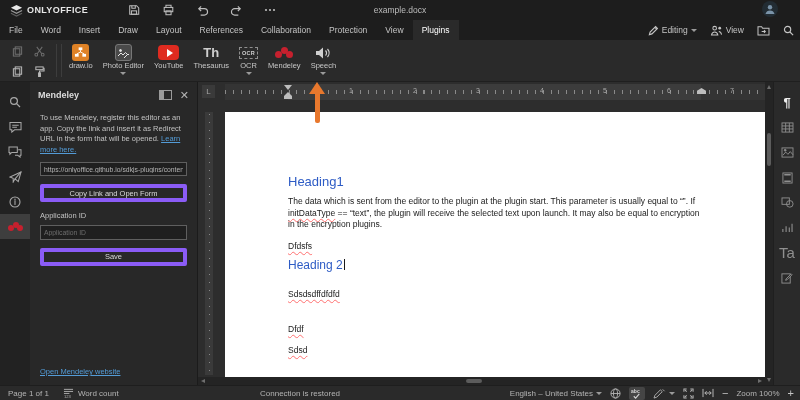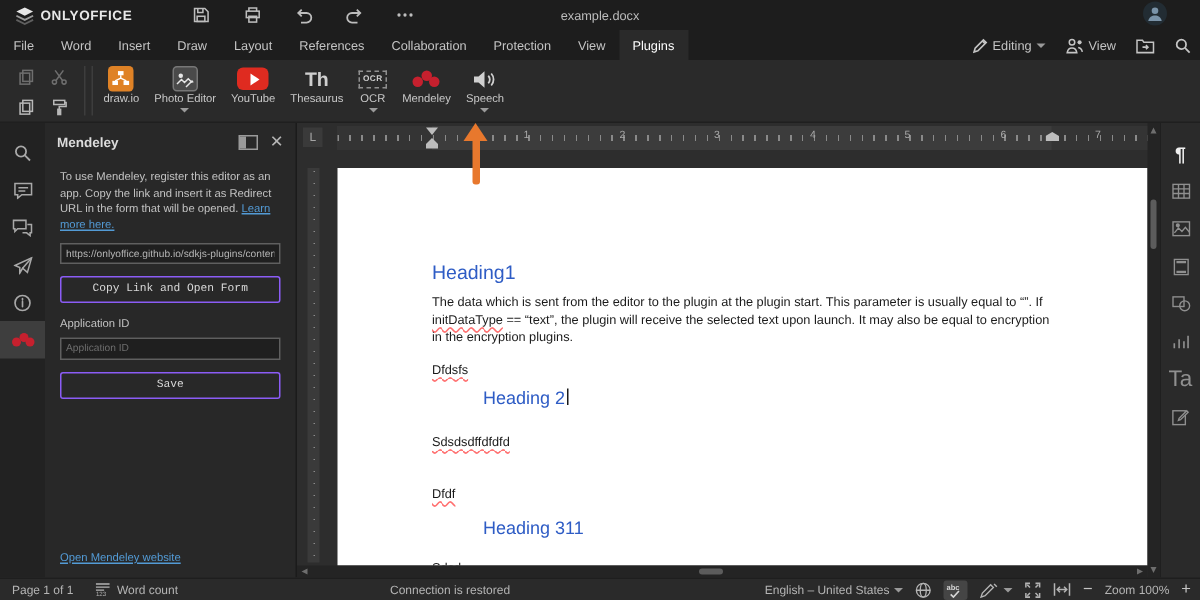--- a/index.html
+++ b/index.html
@@ -55,21 +55,21 @@
   .panel-title { font-size:9px; font-weight:bold; color:#dcdcdc; flex:1; }
   .panel-head-icons { display:flex; align-items:center; gap:8px; }
   .dock-icon { width:13px; height:10px; border:1px solid #9a9a9a; position:relative; cursor:pointer; }
   .dock-icon i { position:absolute; left:0; top:0; bottom:0; width:4px; background:#9a9a9a; }
   .close-x { font-size:11px; color:#b5b5b5; cursor:pointer; line-height:10px; }
   .panel-body { padding:6px 10px 0; font-size:7.5px; line-height:10.5px; color:#c2c2c2; }
   .panel-body p { margin-bottom:7px; }
   .plink { color:#539bd6; text-decoration:underline; cursor:pointer; }
   .pinput { width:100%; height:14px; background:#1f1f1f; border:1px solid #5f5f5f; color:#b5b5b5; font-size:6.8px; padding:0 3px; font-family:"Liberation Sans",sans-serif; margin-bottom:8px; }
   .pinput::placeholder { color:#6d6d6d; }
-  .pbtn { width:100%; height:18px; background:transparent; border:1px solid #8b5cf6; border-radius:2px; color:#d9d9d9; font-size:7.5px; font-family:Liberation Mono, monospace; cursor:pointer; margin-bottom:9px; }
+  .pbtn { width:100%; height:18px; background:transparent; border:4px solid #8b5cf6; border-radius:2px; color:#d9d9d9; font-size:7.5px; font-family:Liberation Sans, sans-serif; cursor:pointer; margin-bottom:9px; }
   .plabel { display:block; margin-bottom:3px; color:#c2c2c2; }
   .panel-bottom-link { position:absolute; left:10px; bottom:9px; font-size:7.5px; }
 
   
   .editor { flex:1; background:#2d2d2d; position:relative; min-width:0; }
   .corner { position:absolute; left:4px; top:3px; width:13px; height:13px; background:#3a3a3a; color:#a5a5a5; font-size:8px; display:flex; align-items:center; justify-content:center; }
   .hruler { position:absolute; left:27px; top:2px; width:540px; height:16px; background:#3c3c3c; }
   .hruler .mzone { position:absolute; top:0; bottom:0; background:#343434; }
   .ticks { position:absolute; left:0; right:0; top:6px; height:4px;
     background:repeating-linear-gradient(to right, #8a8a8a 0 1px, transparent 1px 7.94px); }
@@ -77,21 +77,21 @@
   .ind-top { position:absolute; left:59px; top:1px; width:0; height:0; border-left:4px solid transparent; border-right:4px solid transparent; border-top:5px solid #bdbdbd; }
   .ind-bot { position:absolute; left:59px; top:8px; width:0; height:0; border-left:4px solid transparent; border-right:4px solid transparent; border-bottom:4px solid #bdbdbd; }
   .ind-box { position:absolute; left:59px; top:12px; width:8px; height:3px; background:#bdbdbd; }
   .ind-right { position:absolute; left:472px; top:4px; width:9px; height:6px; background:#bdbdbd; clip-path:polygon(50% 0,100% 45%,100% 100%,0 100%,0 45%); }
   .vruler { position:absolute; left:7px; top:30px; bottom:10px; width:8px; background:#3a3a3a; }
   .vruler i { position:absolute; left:3.5px; top:2px; bottom:2px; width:1px;
     background:repeating-linear-gradient(to bottom, #8a8a8a 0 1px, transparent 1px 8px); }
 
   .page { position:absolute; left:27px; top:30px; width:540px; height:265px; background:#ffffff; color:#1a1a1a; padding:62px 62px 0 63px; overflow:hidden; }
   .page h1 { font-size:13px; line-height:16px; font-weight:normal; color:#2e5cc5; margin-bottom:6px; }
-  .page h2 { font-size:12px; line-height:15px; font-weight:normal; color:#2e5cc5; margin-bottom:16px;margin-left:34px; }
+  .page h2 { font-size:12px; line-height:15px; font-weight:normal; color:#2e5cc5; margin-bottom:16px; }
   .page h2.h3 { margin-bottom:13px; }
   .page p.body { font-size:8.5px; line-height:11.5px; margin-bottom:10px; }
   .sp { text-decoration:underline wavy #ff7070 1px; text-underline-offset:2px; }
   .word-line { font-size:8.5px; line-height:11px; margin-bottom:6px; display:block; width:max-content; }
   .word-line.mb10 { margin-bottom:10px; }
   .word-line.mb8 { margin-bottom:24px; }
   .cursor { display:inline-block; width:1px; height:11px; background:#1a1a1a; margin-left:1px; vertical-align:-1px; }
 
   .arrow { position:absolute; left:111px; top:0; z-index:6; width:16px; }
   .arrow .head { width:0; height:0; border-left:8px solid transparent; border-right:8px solid transparent; border-bottom:12px solid #e8782d; }
@@ -426,21 +426,20 @@
           <i></i>
         </div>
 
       <div class="page">
         <h1>Heading1</h1>
         <p class="body"><span>The data which is sent from the editor to the plugin at the plugin start. This parameter is usually equal to “”. If </span><span class="sp">initDataType</span><span> == “text”, the plugin will receive the selected text upon launch. It may also be equal to encryption in the encryption plugins.</span></p>
         <span class="word-line sp">Dfdsfs</span>
         <h2><span>Heading 2</span><span class="cursor"></span></h2>
         <span class="word-line sp mb8">Sdsdsdffdfdfd</span>
         <span class="word-line sp mb10">Dfdf</span>
-        <h2 class="h3">Heading 311</h2>
         <span class="word-line sp">Sdsd</span>
       </div>
 
       <div class="arrow">
         <div class="head"></div>
         <div class="shaft"></div>
       </div>
 
       <div class="hscroll">
         <span class="hs-arrow left"></span>

